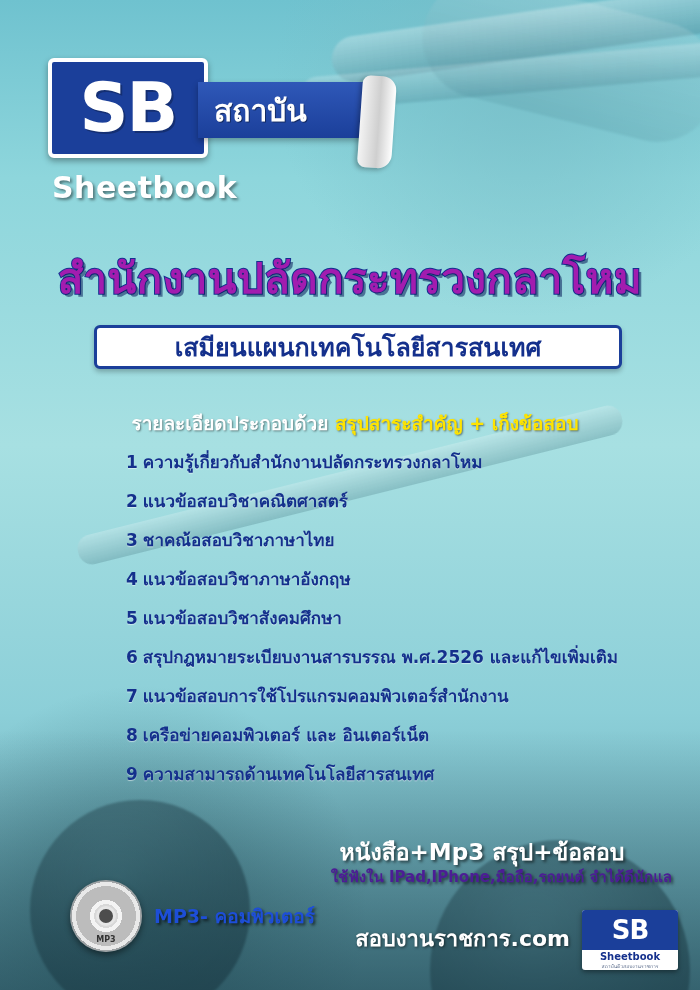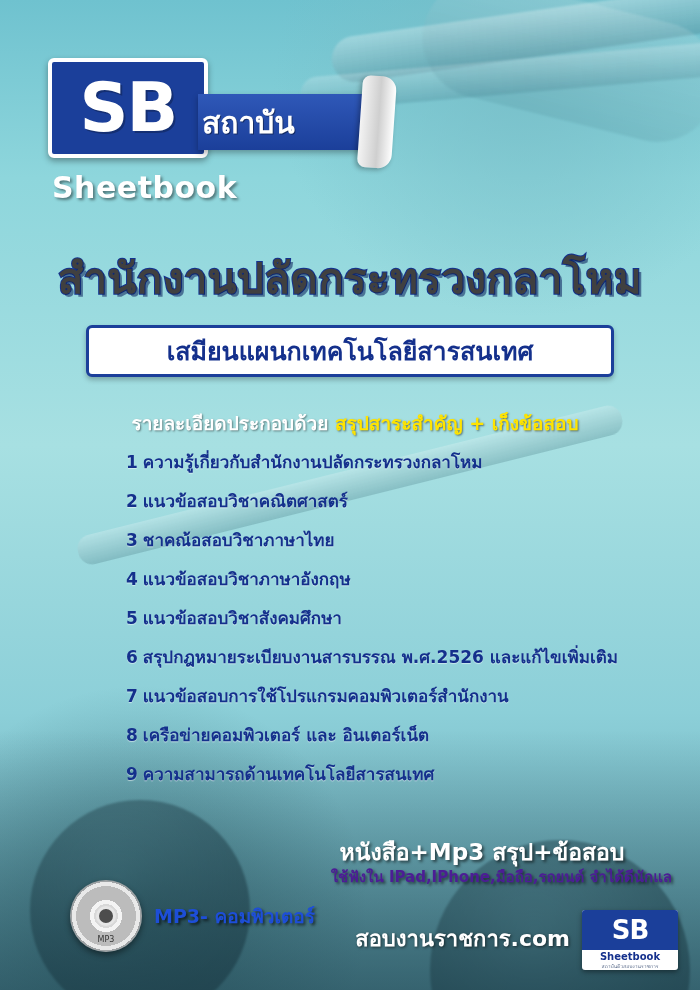--- a/index.html
+++ b/index.html
@@ -63,25 +63,25 @@
   .sb-badge .sb-text {
     color: #ffffff;
     font-size: 68px;
     font-weight: bold;
     letter-spacing: -2px;
     font-family: "DejaVu Sans", "Liberation Sans", sans-serif;
     line-height: 1;
     text-shadow: 2px 2px 0 rgba(0,0,0,.25);
   }
   .ribbon {
-    position: absolute; left: 150px; top: 36px;
+    position: absolute; left: 150px; top: 24px;
     width: 180px; height: 56px;
     background: linear-gradient(180deg, #2f58b8 0%, #1b3f9a 100%);
     box-shadow: 0 3px 6px rgba(0,0,0,.3);
-    display: flex; align-items: center; padding-left: 4px;
+    display: flex; align-items: center; padding-left: 16px;
   }
   .ribbon .rtext {
     color: #fff; font-size: 30px; font-weight: bold;
     text-shadow: 1px 1px 0 rgba(0,0,0,.4);
   }
   .ribbon-curl {
     position: absolute; left: 312px; top: 18px;
     width: 34px; height: 92px;
     background: linear-gradient(90deg, #f4f4f4, #cfcfcf 55%, #ffffff);
     border-radius: 8px 14px 14px 8px;
@@ -92,33 +92,33 @@
     position: absolute; left: 4px; top: 112px;
     color: #ffffff; font-size: 30px; font-weight: bold;
     text-shadow: 2px 2px 3px rgba(0,0,0,.45);
     letter-spacing: .5px;
   }
 
   
   #main-title {
     position: absolute; left: 0; top: 245px; width: 100%;
     text-align: center;
-    color: #404040;
+    color: #a21caf;
     font-size: 42px;
     font-weight: bold;
     letter-spacing: .5px;
     -webkit-text-stroke: 2px #13328f;
     paint-order: stroke fill;
     text-shadow: 3px 3px 0 rgba(10,30,90,.55);
   }
 
   
   #subtitle-bar {
-    position: absolute; left: 86px; top: 325px;
-    width: 528px; height: 52px;
+    position: absolute; left: 94px; top: 325px;
+    width: 528px; height: 44px;
     background: #ffffff;
     border: 3px solid #1b3f9a;
     border-radius: 6px;
     display: flex; align-items: center; justify-content: center;
     box-shadow: 0 3px 5px rgba(0,0,0,.25);
   }
   #subtitle-bar .sub-text {
     color: #14308c; font-size: 25px; font-weight: bold;
   }
 
@@ -175,21 +175,21 @@
     box-shadow: 0 3px 6px rgba(0,0,0,.45);
     position: relative;
     display: flex; align-items: center; justify-content: center;
   }
   .disc .hub {
     width: 20px; height: 20px; border-radius: 50%;
     background: #4d4d4d; border: 3px solid #e6e6e6;
   }
   .disc .mp3lbl {
     position: absolute; bottom: 8px; left: 0; width: 100%;
-    text-align: center; font-size: 8px; font-weight: normal; color: #333;
+    text-align: center; font-size: 8px; font-weight: bold; color: #333;
   }
   #mp3-label {
     color: #1d4ed8; font-size: 19px; font-weight: bold;
     text-shadow: 2px 2px 3px rgba(0,0,0,.6);
   }
 
   
   #footer-site {
     position: absolute; right: 130px; bottom: 34px;
     color: #ffffff; font-size: 22px; font-weight: bold;

